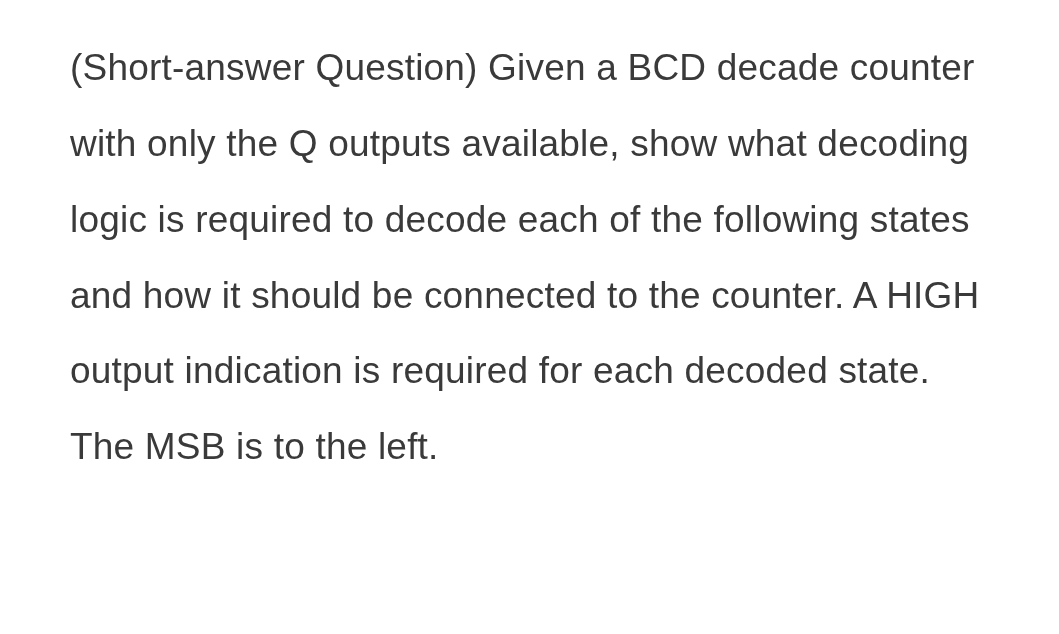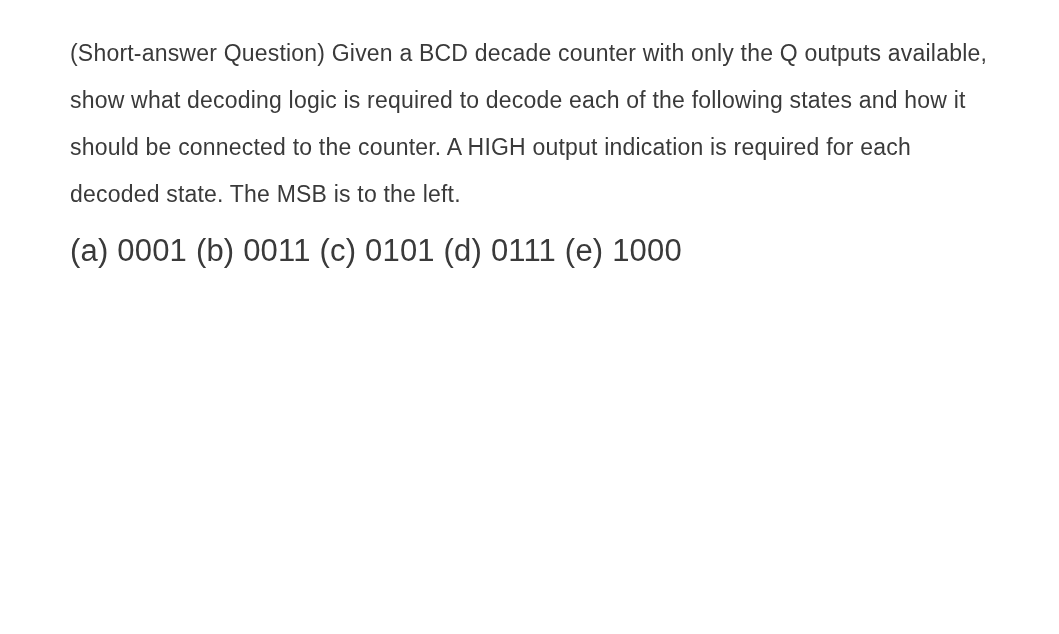--- a/index.html
+++ b/index.html
@@ -13,33 +13,32 @@
       width: 1059px;
       height: 634px;
       padding: 30px 70px;
       display: flex;
       align-items: flex-start;
     }
     .question-container {
       width: 100%;
     }
     .question-text {
-      font-size: 23px;
+      font-size: 37px;
       line-height: 2.05;
       color: #3a3a3a;
       font-weight: 400;
       letter-spacing: 0.2px;
     }
     .options-text {
       font-size: 31px;
       line-height: 2.05;
       color: #3a3a3a;
       font-weight: 400;
       letter-spacing: 0.2px;
     }
   </style>
 </head>
 <body>
 
 <div class="question-container">
   <p class="question-text">(Short-answer Question) Given a BCD decade counter with only the Q outputs available, show what decoding logic is required to decode each of the following states and how it should be connected to the counter. A HIGH output indication is required for each decoded state. The MSB is to the left.</p>
-  <p class="options-text">(a) 0001 (b) 0011 (c) 0101 (d) 0111 (e) 1000</p>
 </div>
 
 </body></html>

